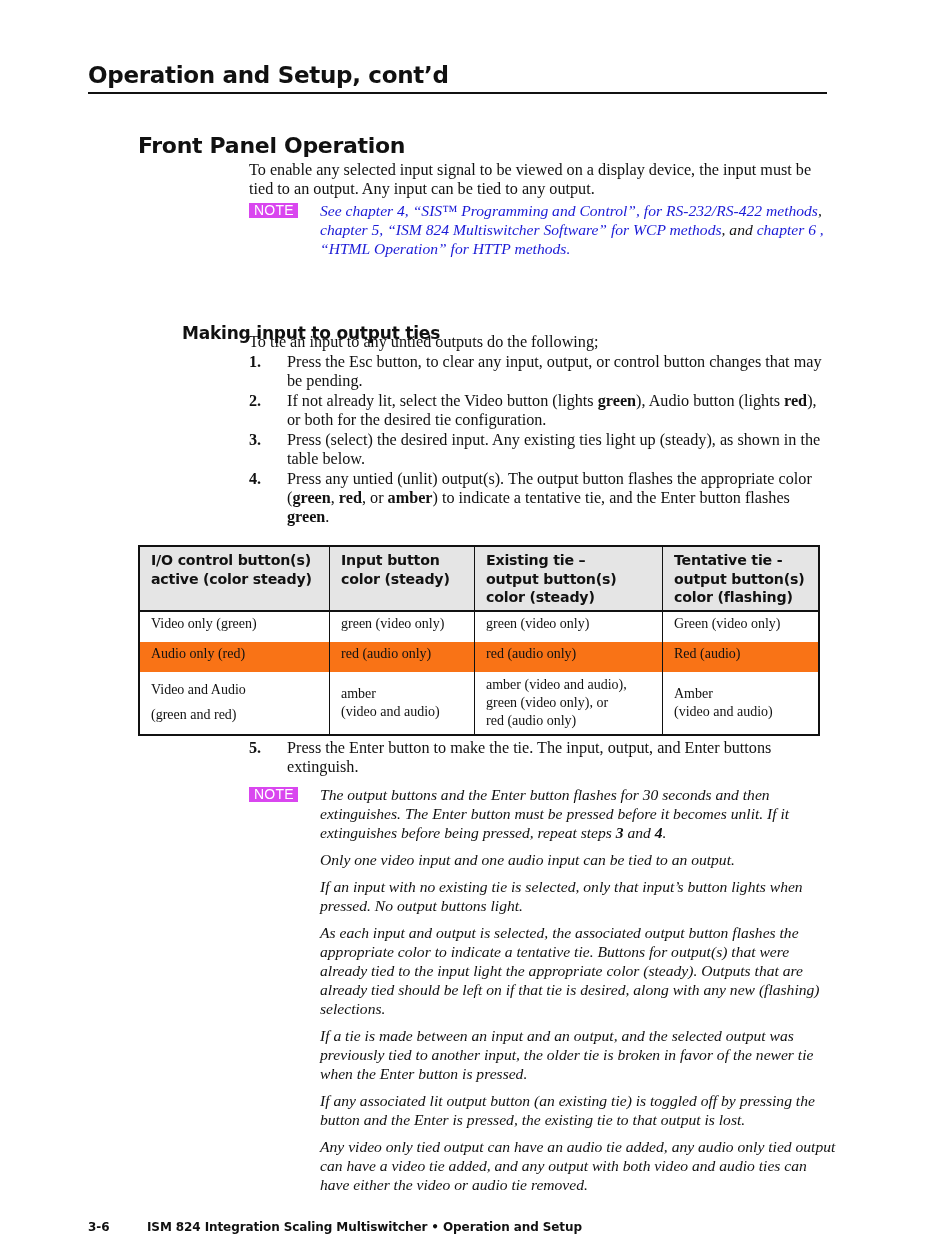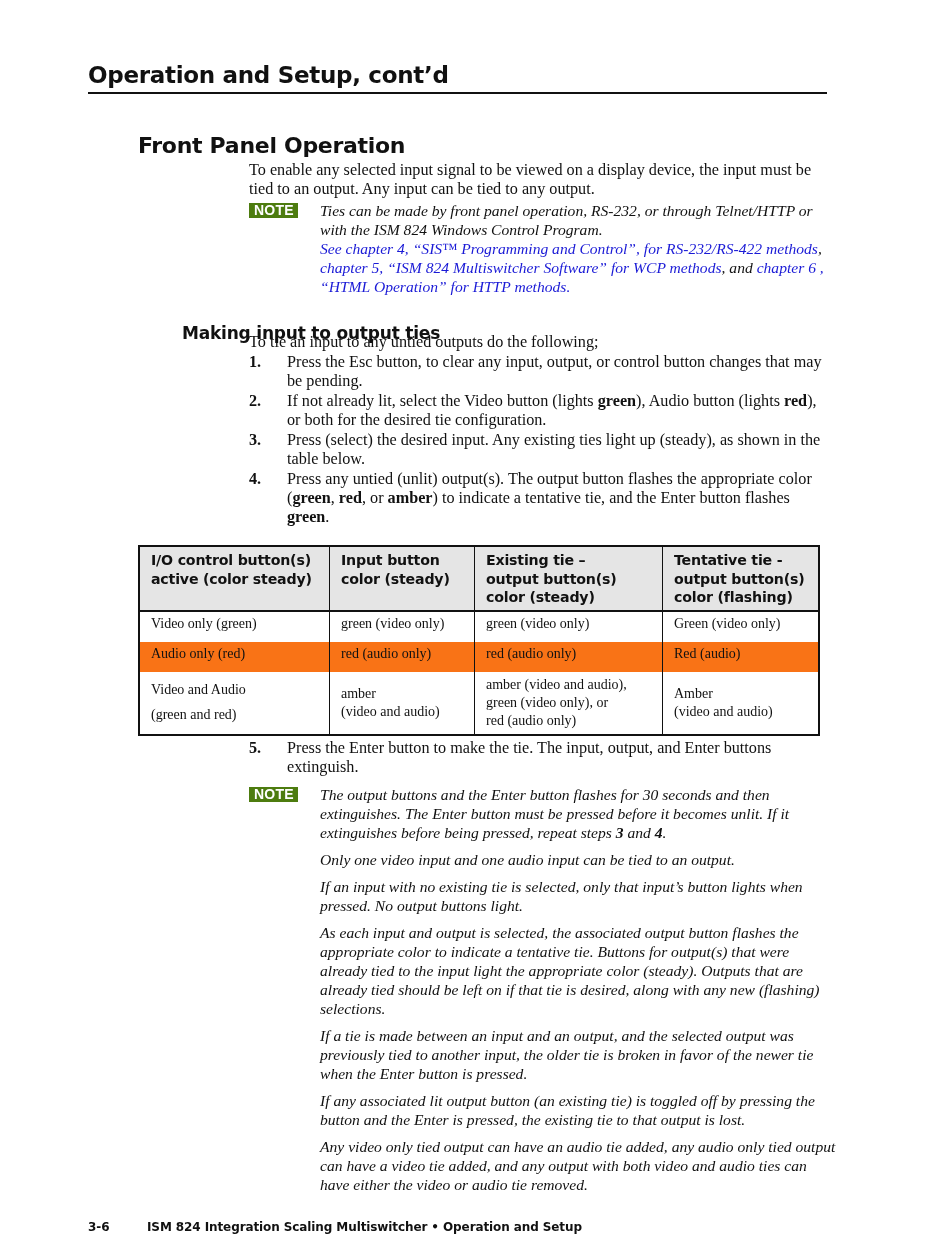--- a/index.html
+++ b/index.html
@@ -11,21 +11,21 @@
   .page-header h1 { margin: 0; font-size: 23px; font-weight: bold; letter-spacing: -0.3px; line-height: 30px; }
   .page-header .rule { height: 0; border-top: 2px solid #111; margin-top: 2px; }
 
   .sec-title { position: absolute; left: 138px; top: 133px; margin: 0; font-size: 22px; font-weight: bold; letter-spacing: -0.3px; }
   .subsec-title { position: absolute; left: 166px; top: 307px; margin: 16px; font-size: 17px; font-weight: bold; letter-spacing: -0.2px; }
 
   .body-text { font-size: 16.2px; line-height: 19px; }
   .para { position: absolute; left: 249px; width: 580px; margin: 0; }
 
   .note { position: absolute; left: 249px; width: 590px; }
-  .note-badge { position: absolute; left: 0; top: 2px; background: #4d7c0f; color: #fff; font-family: "Liberation Sans", sans-serif; font-weight: bold; font-size: 14px; line-height: 15px; padding: 0 4px 0 5px; letter-spacing: 0.2px; }
+  .note-badge { position: absolute; left: 0; top: 2px; background: #d946ef; color: #fff; font-family: "Liberation Sans", sans-serif; font-weight: normal; font-size: 14px; line-height: 15px; padding: 0 4px 0 5px; letter-spacing: 0.2px; }
   .note-body { margin-left: 71px; font-style: italic; font-size: 15.6px; line-height: 19px; }
   .note-body p { margin: 0 0 8px 0; }
   .link { color: #1a1ad6; }
 
   .steps { position: absolute; left: 249px; width: 580px; margin: 0; padding: 0; list-style: none; }
   .steps li { position: relative; padding-left: 38px; margin-bottom: 1px; }
   .steps .num { position: absolute; left: 0; top: 0; font-weight: bold; }
 
   table.tie-table { position: absolute; left: 138px; top: 545px; width: 682px; border-collapse: collapse; border: 2px solid #111; }
   .tie-table th, .tie-table td { border-left: 1.5px solid #111; text-align: left; vertical-align: top; }
@@ -46,21 +46,20 @@
   <div class="rule"></div>
 </div>
 
 <h2 class="sec-title sans">Front Panel Operation</h2>
 
 <p class="para serif body-text" style="top:161px;">To enable any selected input signal to be viewed on a display device, the input must be tied to an output.  Any input can be tied to any output.</p>
 
 <div class="note serif" style="top:201px;">
   <span class="note-badge">NOTE</span>
   <div class="note-body">
-    <div>Ties can be made by front panel operation, RS-232, or through Telnet/HTTP or with the ISM 824 Windows Control Program.</div>
     <div>
       <span class="link">See chapter 4, “SIS™ Programming and Control”, for RS-232/RS-422 methods</span><span>,</span>
       <span class="link">chapter 5, “ISM 824 Multiswitcher Software” for WCP methods</span><span>, and </span><span class="link">chapter 6 , “HTML Operation” for HTTP methods.</span>
     </div>
   </div>
 </div>
 
 <h3 class="subsec-title sans">Making input to output ties</h3>
 
 <p class="para serif body-text" style="top:333px;">To tie an input to any untied outputs do the following;</p>

